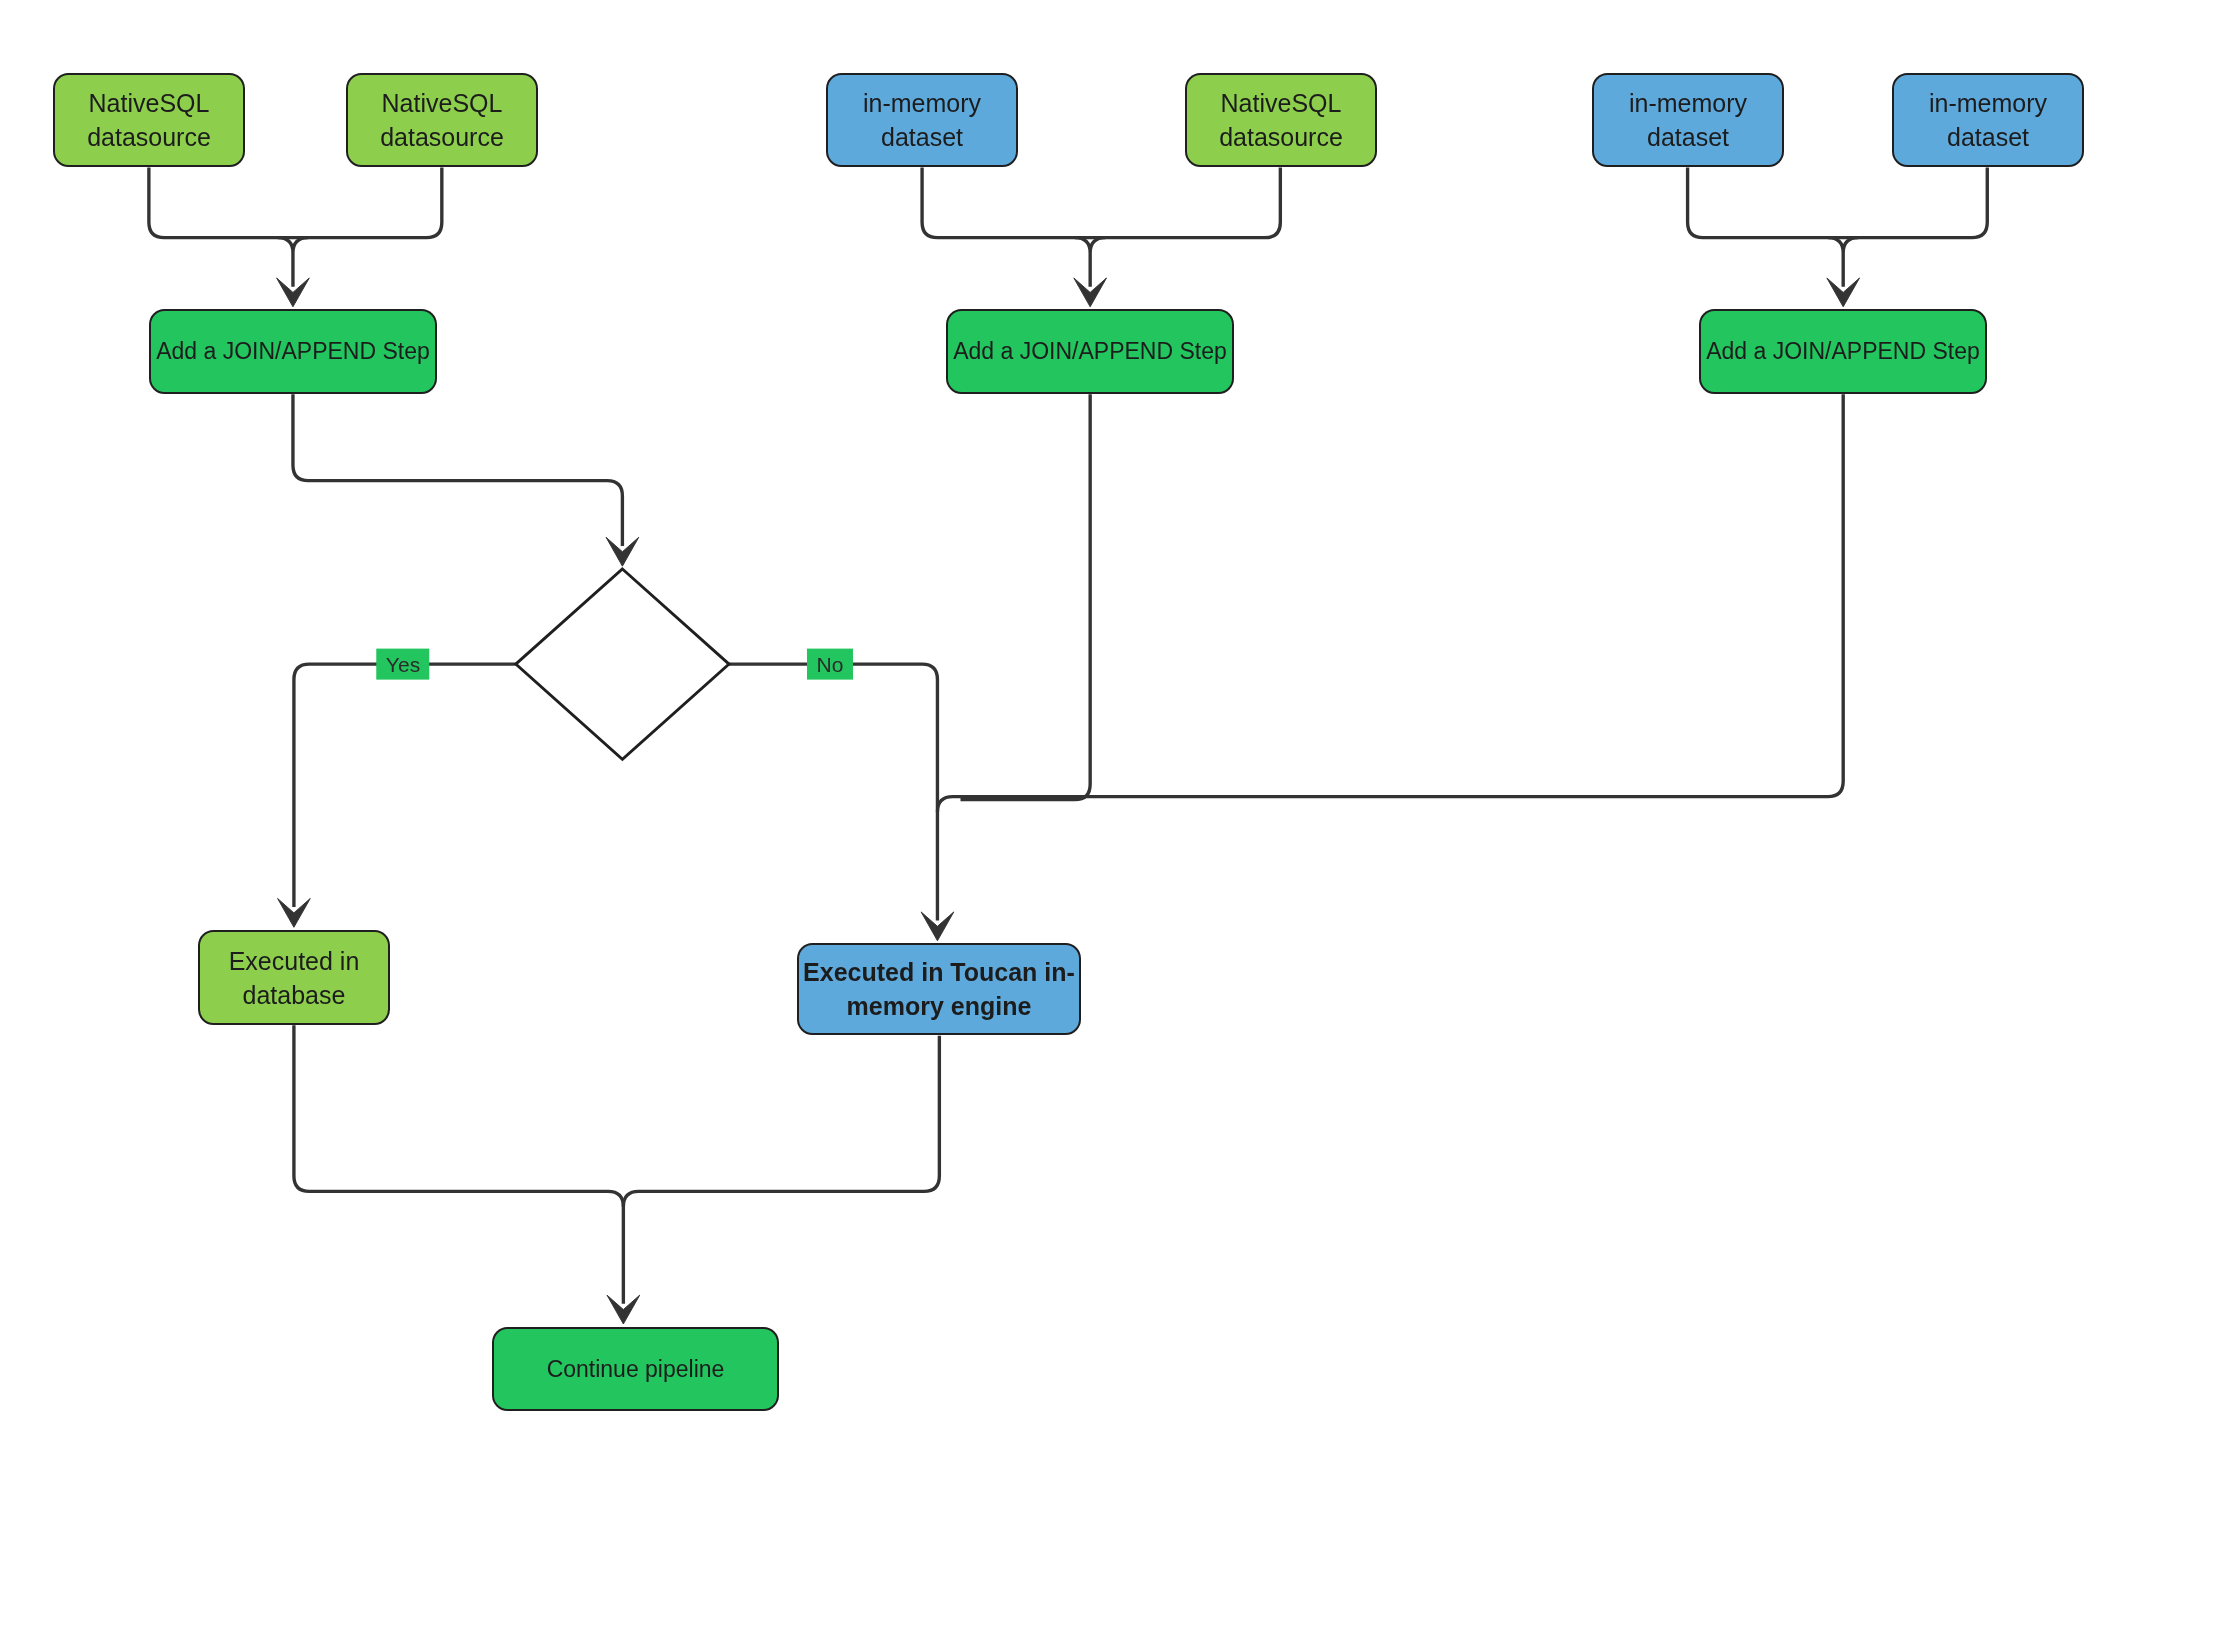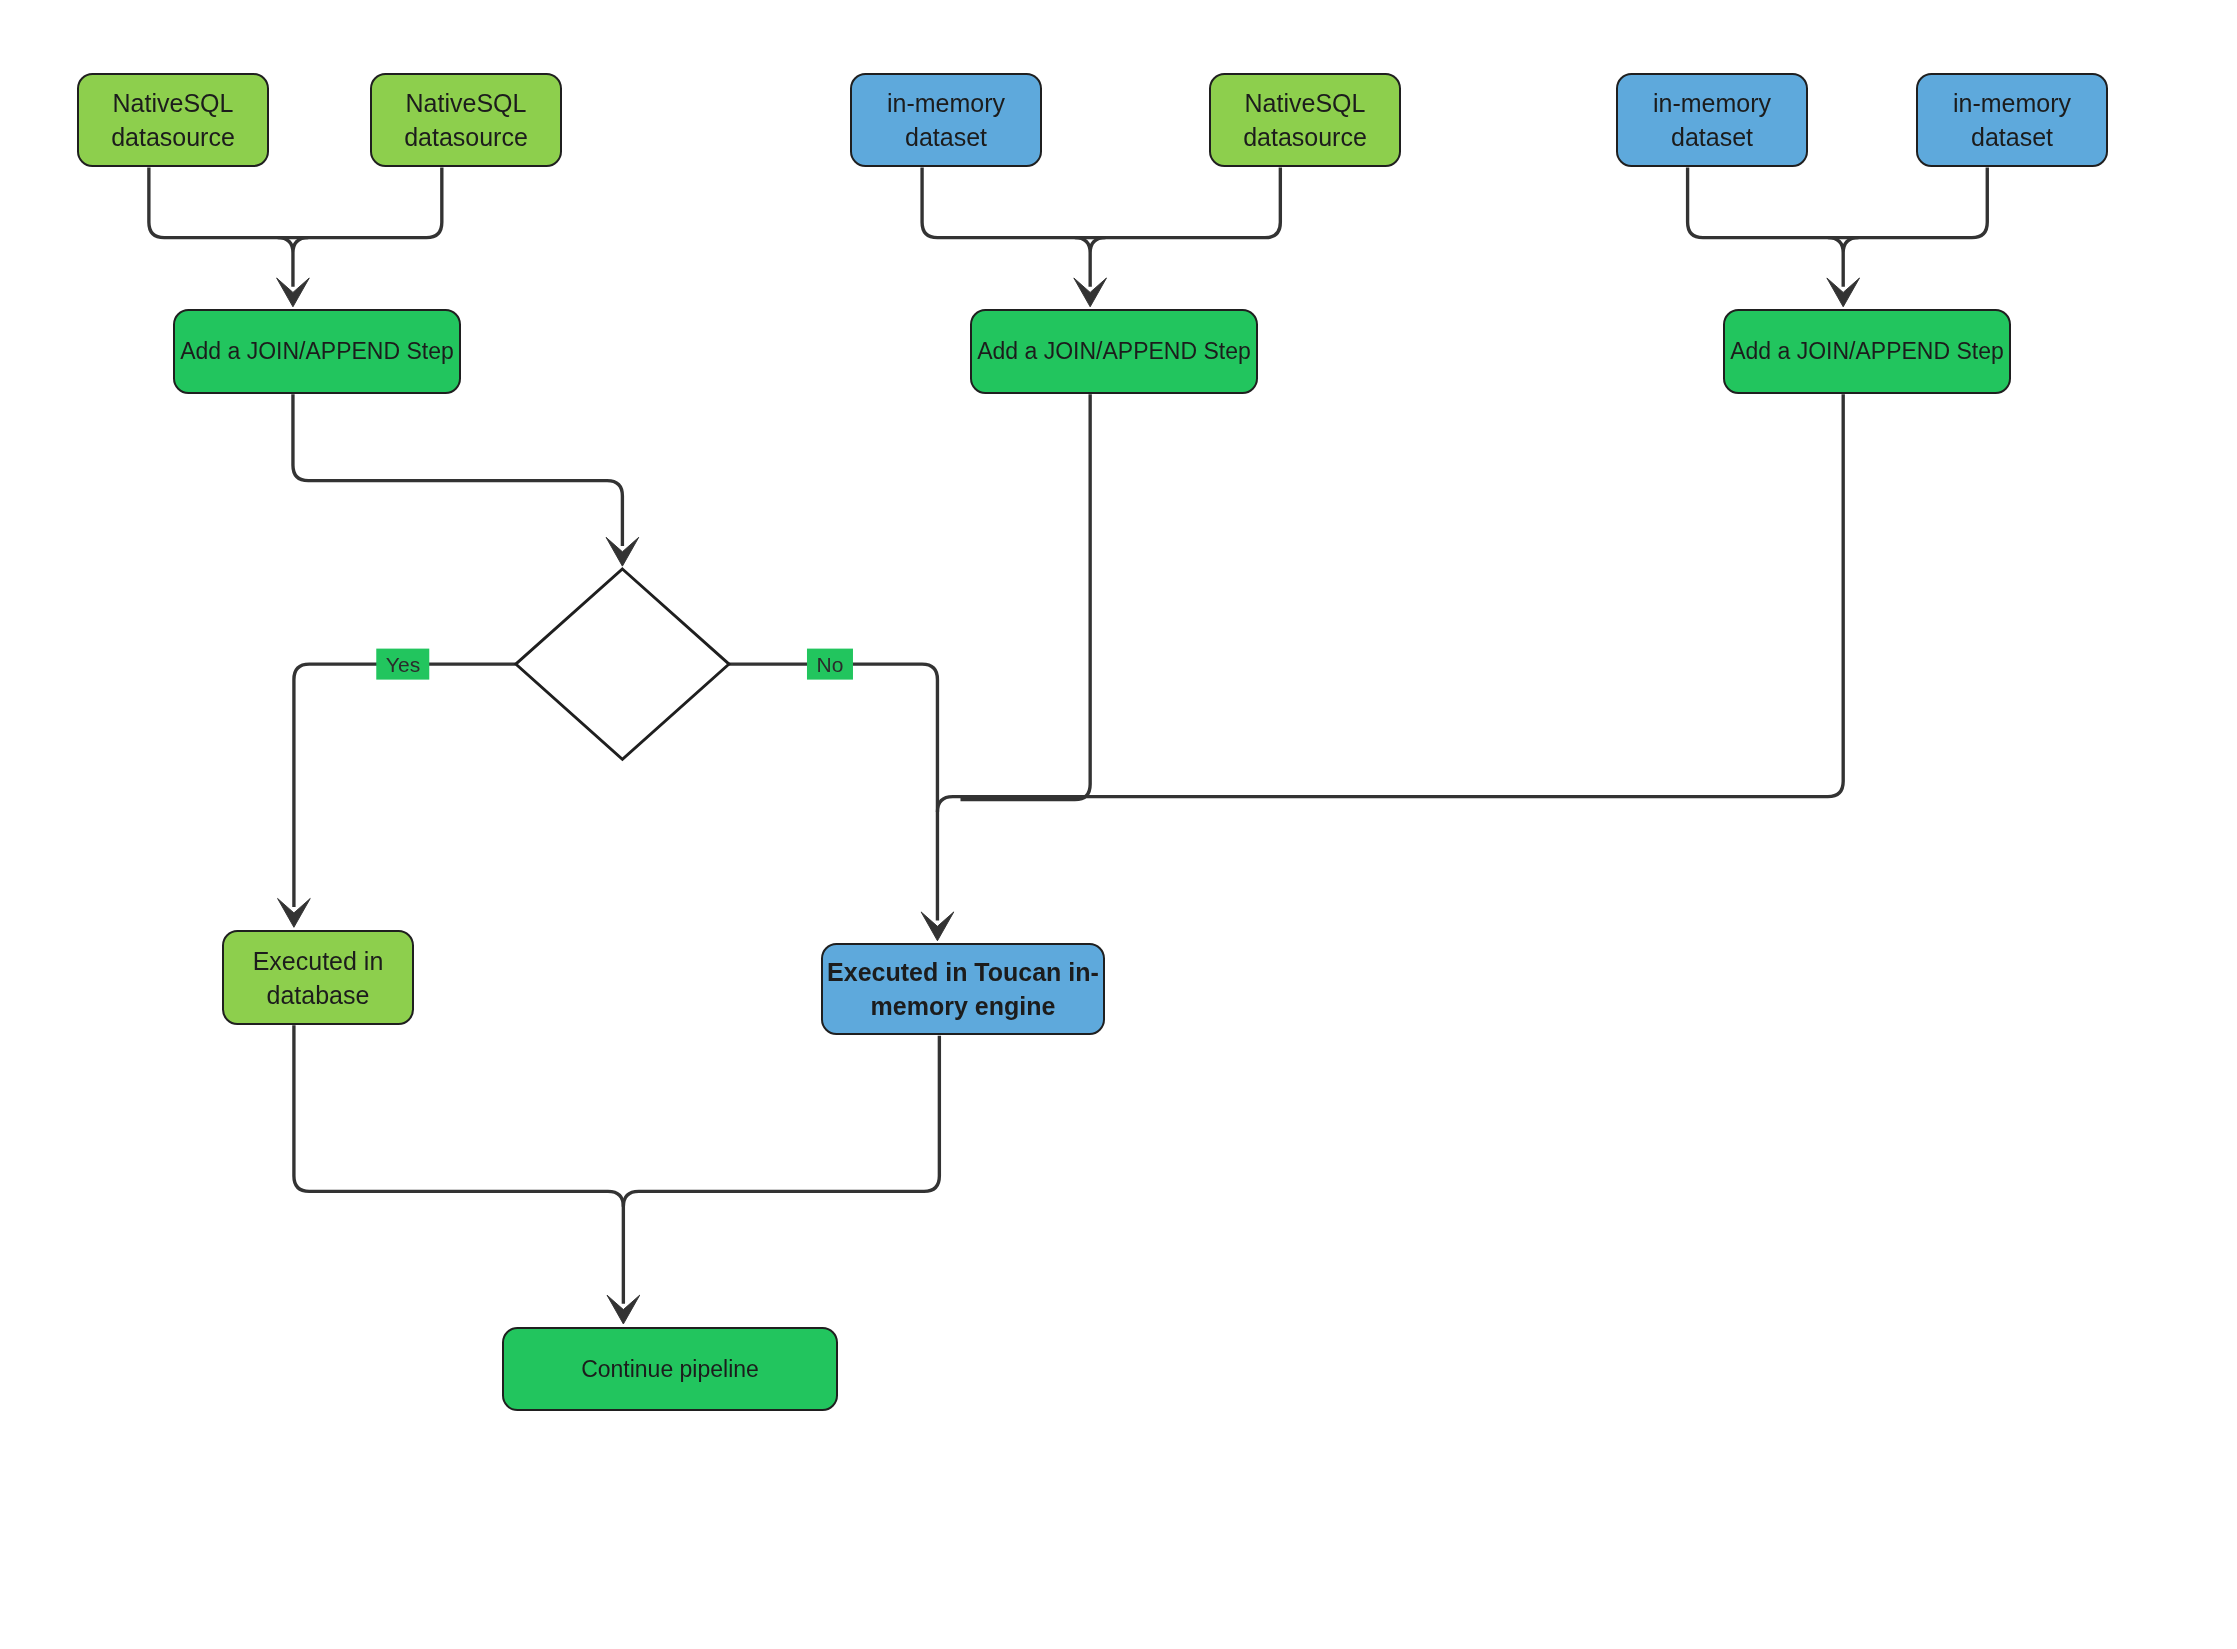--- a/index.html
+++ b/index.html
@@ -38,21 +38,20 @@
     display: flex;
     align-items: center;
     justify-content: center;
     text-align: center;
     border: 2.9px solid var(--border, #1f1f1f);
     border-radius: 15.4px;
     color: var(--text, #1c1c1c);
     white-space: pre-line;
     font-size: 25px;
     line-height: 34px;
-    margin-left: 24px;
   }
   .node.green { background: var(--green, #8dcf4d); }
   .node.blue  { background: var(--blue, #5ea9dc); }
   .node.white { background: #22c55e; font-size: 23px; line-height: 29px; }
   .diamond-label {
     position: absolute;
     display: flex;
     align-items: center;
     justify-content: center;
     text-align: center;
@@ -129,16 +128,16 @@
 
 
   <div class="edge-label" style="left:403px; top:664px;">Yes</div>
   <div class="edge-label" style="left:830px; top:664px;">No</div>
 
   <div class="node green" style="left:198px; top:930px; width:192px; height:95px;">Executed in
 database</div>
   <div class="node blue" style="left:797px; top:943px; width:284px; height:92px;font-weight:bold;">Executed in Toucan in-
 memory engine</div>
 
-  <div class="node white" style="left:478px; top:1327px; width:336px; height:84px;">Continue pipeline</div>
+  <div class="node white" style="left:492px; top:1327px; width:287px; height:84px;">Continue pipeline</div>
 
 </div>
 
 
 </body></html>

